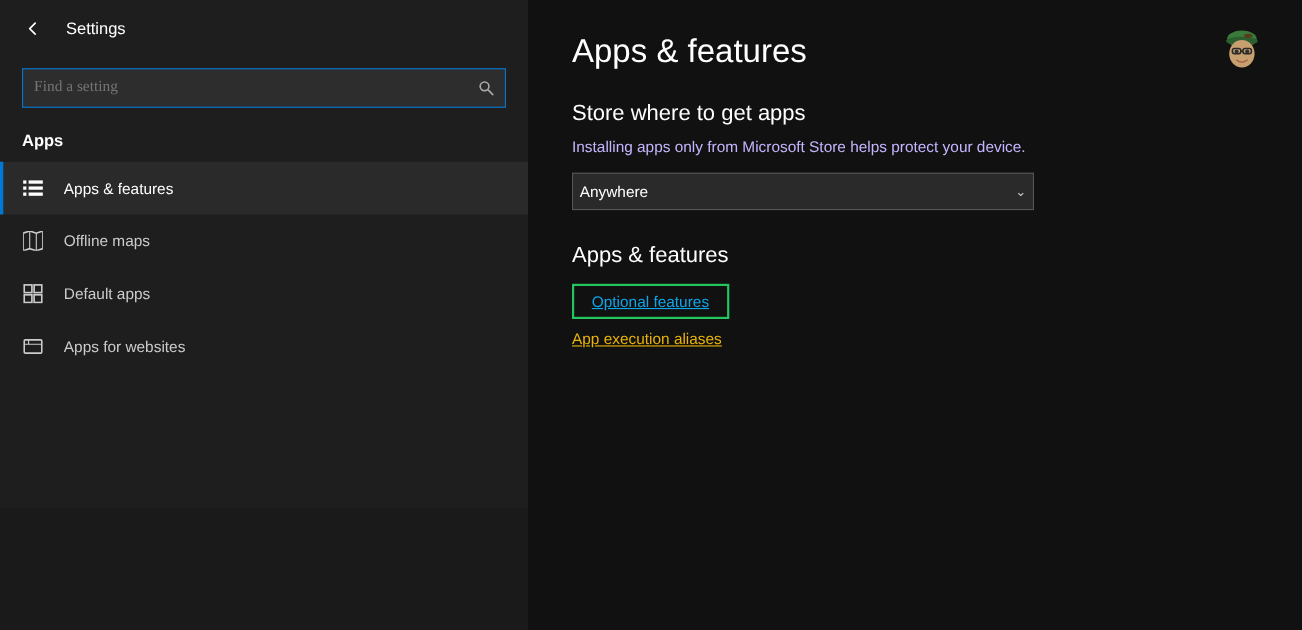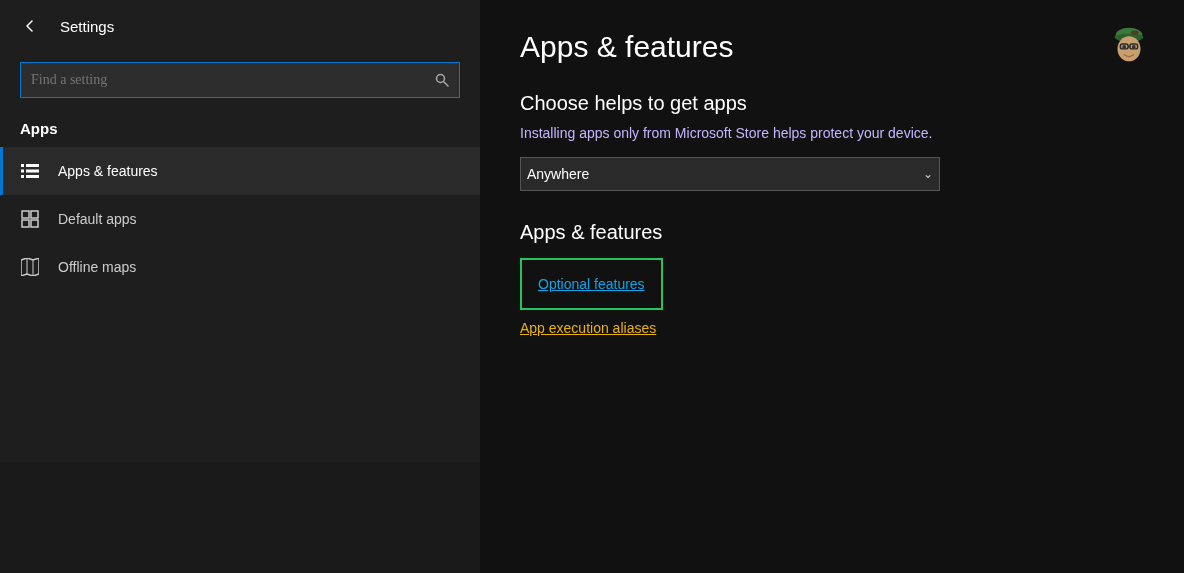--- a/index.html
+++ b/index.html
@@ -184,21 +184,21 @@
     .link-item {
       display: inline-block;
       font-size: 14px;
       margin-bottom: 10px;
       cursor: pointer;
     }
 
     .link-item.highlighted {
       color: #0ea5e9;
       border: 2px solid #22c55e;
-      padding: 16px 16px;
+      padding: 6px 16px;
       display: inline-block;
       margin-bottom: 10px;
     }
 
     .link-item.normal {
       color: #eab308;
       display: block;
       margin-bottom: 6px;
     }
 
@@ -257,45 +257,55 @@
             <rect x="5" y="2" width="13" height="3" fill="currentColor"></rect>
             <rect x="5" y="7.5" width="13" height="3" fill="currentColor"></rect>
             <rect x="5" y="13" width="13" height="3" fill="currentColor"></rect>
           </svg>
         </span>
         <span class="nav-label">Apps &amp; features</span>
       </div>
       <div class="nav-item">
         <span class="nav-icon">
           <svg width="18" height="18" viewBox="0 0 18 18">
+            <polygon points="0,2 6,0 12,2 18,0 18,16 12,18 6,16 0,18" fill="none" stroke="currentColor" stroke-width="1.5"></polygon>
+            <line x1="6" y1="0" x2="6" y2="16" stroke="currentColor" stroke-width="1"></line>
+            <line x1="12" y1="2" x2="12" y2="18" stroke="currentColor" stroke-width="1"></line>
+          </svg>
+        </span>
+        <span class="nav-label">Offline maps</span>
+      </div>
+      <div class="nav-item">
+        <span class="nav-icon">
+          <svg width="18" height="18" viewBox="0 0 18 18">
             <rect x="1" y="1" width="7" height="7" fill="none" stroke="currentColor" stroke-width="1.5"></rect>
             <rect x="10" y="1" width="7" height="7" fill="none" stroke="currentColor" stroke-width="1.5"></rect>
             <rect x="1" y="10" width="7" height="7" fill="none" stroke="currentColor" stroke-width="1.5"></rect>
             <rect x="10" y="10" width="7" height="7" fill="none" stroke="currentColor" stroke-width="1.5"></rect>
           </svg>
         </span>
         <span class="nav-label">Default apps</span>
       </div>
       <div class="nav-item">
         <span class="nav-icon">
           <svg width="18" height="18" viewBox="0 0 18 18">
-            <polygon points="0,2 6,0 12,2 18,0 18,16 12,18 6,16 0,18" fill="none" stroke="currentColor" stroke-width="1.5"></polygon>
-            <line x1="6" y1="0" x2="6" y2="16" stroke="currentColor" stroke-width="1"></line>
-            <line x1="12" y1="2" x2="12" y2="18" stroke="currentColor" stroke-width="1"></line>
+            <rect x="1" y="3" width="16" height="12" rx="1" fill="none" stroke="currentColor" stroke-width="1.5"></rect>
+            <line x1="1" y1="7" x2="17" y2="7" stroke="currentColor" stroke-width="1"></line>
+            <line x1="5" y1="3" x2="5" y2="7" stroke="currentColor" stroke-width="1"></line>
           </svg>
         </span>
-        <span class="nav-label">Offline maps</span>
+        <span class="nav-label">Apps for websites</span>
       </div>
     </div>
 </nav>
 
 <main class="main-content">
   <h1 class="page-title">Apps &amp; features</h1>
 
-  <h2 class="section-heading">Choose helps to get apps</h2>
+  <h2 class="section-heading">Store where to get apps</h2>
   <p class="section-description">Installing apps only from Microsoft Store helps protect your device.</p>
 
   <div class="dropdown">
     <span>Anywhere</span>
     <span class="dropdown-arrow">⌄</span>
   </div>
 
   <h2 class="subsection-title">Apps &amp; features</h2>
 
   <div id="links-list"><a class="link-item highlighted" href="#">Optional features</a><br><a class="link-item normal" href="#">App execution aliases</a></div>

